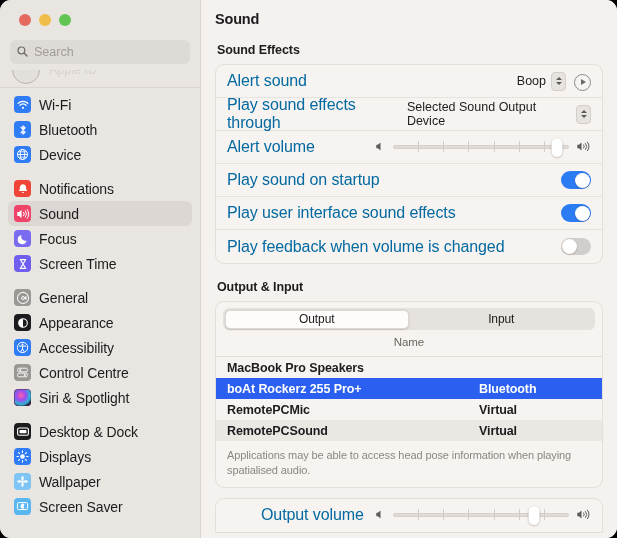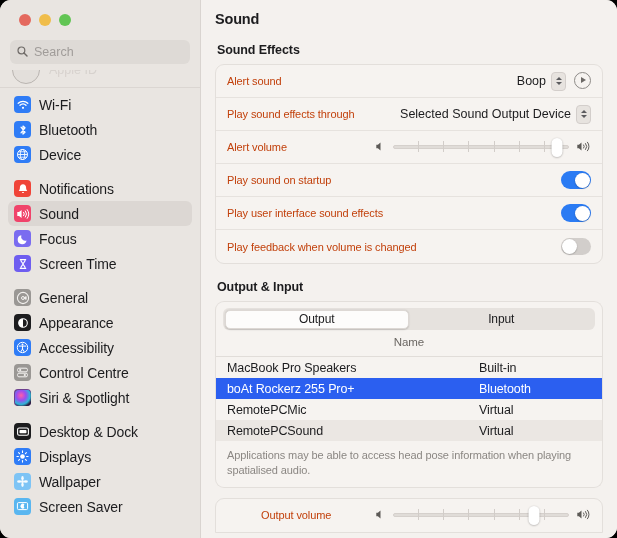--- a/index.html
+++ b/index.html
@@ -125,25 +125,25 @@
     overflow: hidden;
   }
   .row {
     display: flex; align-items: center;
     height: 33px;
     padding: 0 11px;
     border-bottom: 1px solid #e6e2de;
   }
   .row:last-child { border-bottom: none; }
   .row-label {
-    font-size: 11px; color: #c2410c;
+    font-size: 16px; color: #0369a1;
     letter-spacing: -0.1px;
     flex: 1 1 auto;
   }
-  .row-right { display: flex; align-items: flex-start; gap: 8px; }
+  .row-right { display: flex; align-items: flex-end; gap: 8px; }
 
   
   .popup {
     display: flex; align-items: center; gap: 5px;
     font-size: 12.5px; color: #1c1c1e;
     cursor: default;
   }
   .stepper {
     width: 15px; height: 19px; border-radius: 4px;
     background: #e7e3df;
@@ -256,21 +256,21 @@
     height: 21px;
     padding: 0 11px;
     font-size: 11.5px;
   }
   .thead {
     color: #6b6763;
     border-bottom: 1px solid #e1ddd9;
     background: #f6f3f0;
     flex-direction: column;
   }
-  .trow { height: 21px; font-size: 12.5px; color: #1c1c1e; }
+  .trow { height: 21px; font-size: 12.5px; color: #1c1c1e; font-weight: bold; }
   .trow.alt { background: #ebe7e3; }
   .trow.selected { background: #2b5ff0; color: #ffffff; }
   .c-name { flex: 0 0 252px; letter-spacing: -0.1px; }
   .c-type { flex: 1 1 auto; letter-spacing: -0.1px; }
   .table-note {
     font-size: 11px; color: #8b8783;
     line-height: 1.35;
     padding: 7px 11px 9px 11px;
     letter-spacing: -0.1px;
   }
@@ -604,21 +604,20 @@
       </div>
 
       <div class="tablecard">
         <div class="thead">
           <div class="c-name">Name</div>
           <div class="c-type">Type</div>
         </div>
 
         <div class="trow">
           <div class="c-name">MacBook Pro Speakers</div>
-          <div class="c-type">Built-in</div>
         </div>
         <div class="trow selected">
           <div class="c-name">boAt Rockerz 255 Pro+</div>
           <div class="c-type">Bluetooth</div>
         </div>
         <div class="trow">
           <div class="c-name">RemotePCMic</div>
           <div class="c-type">Virtual</div>
         </div>
         <div class="trow alt">

